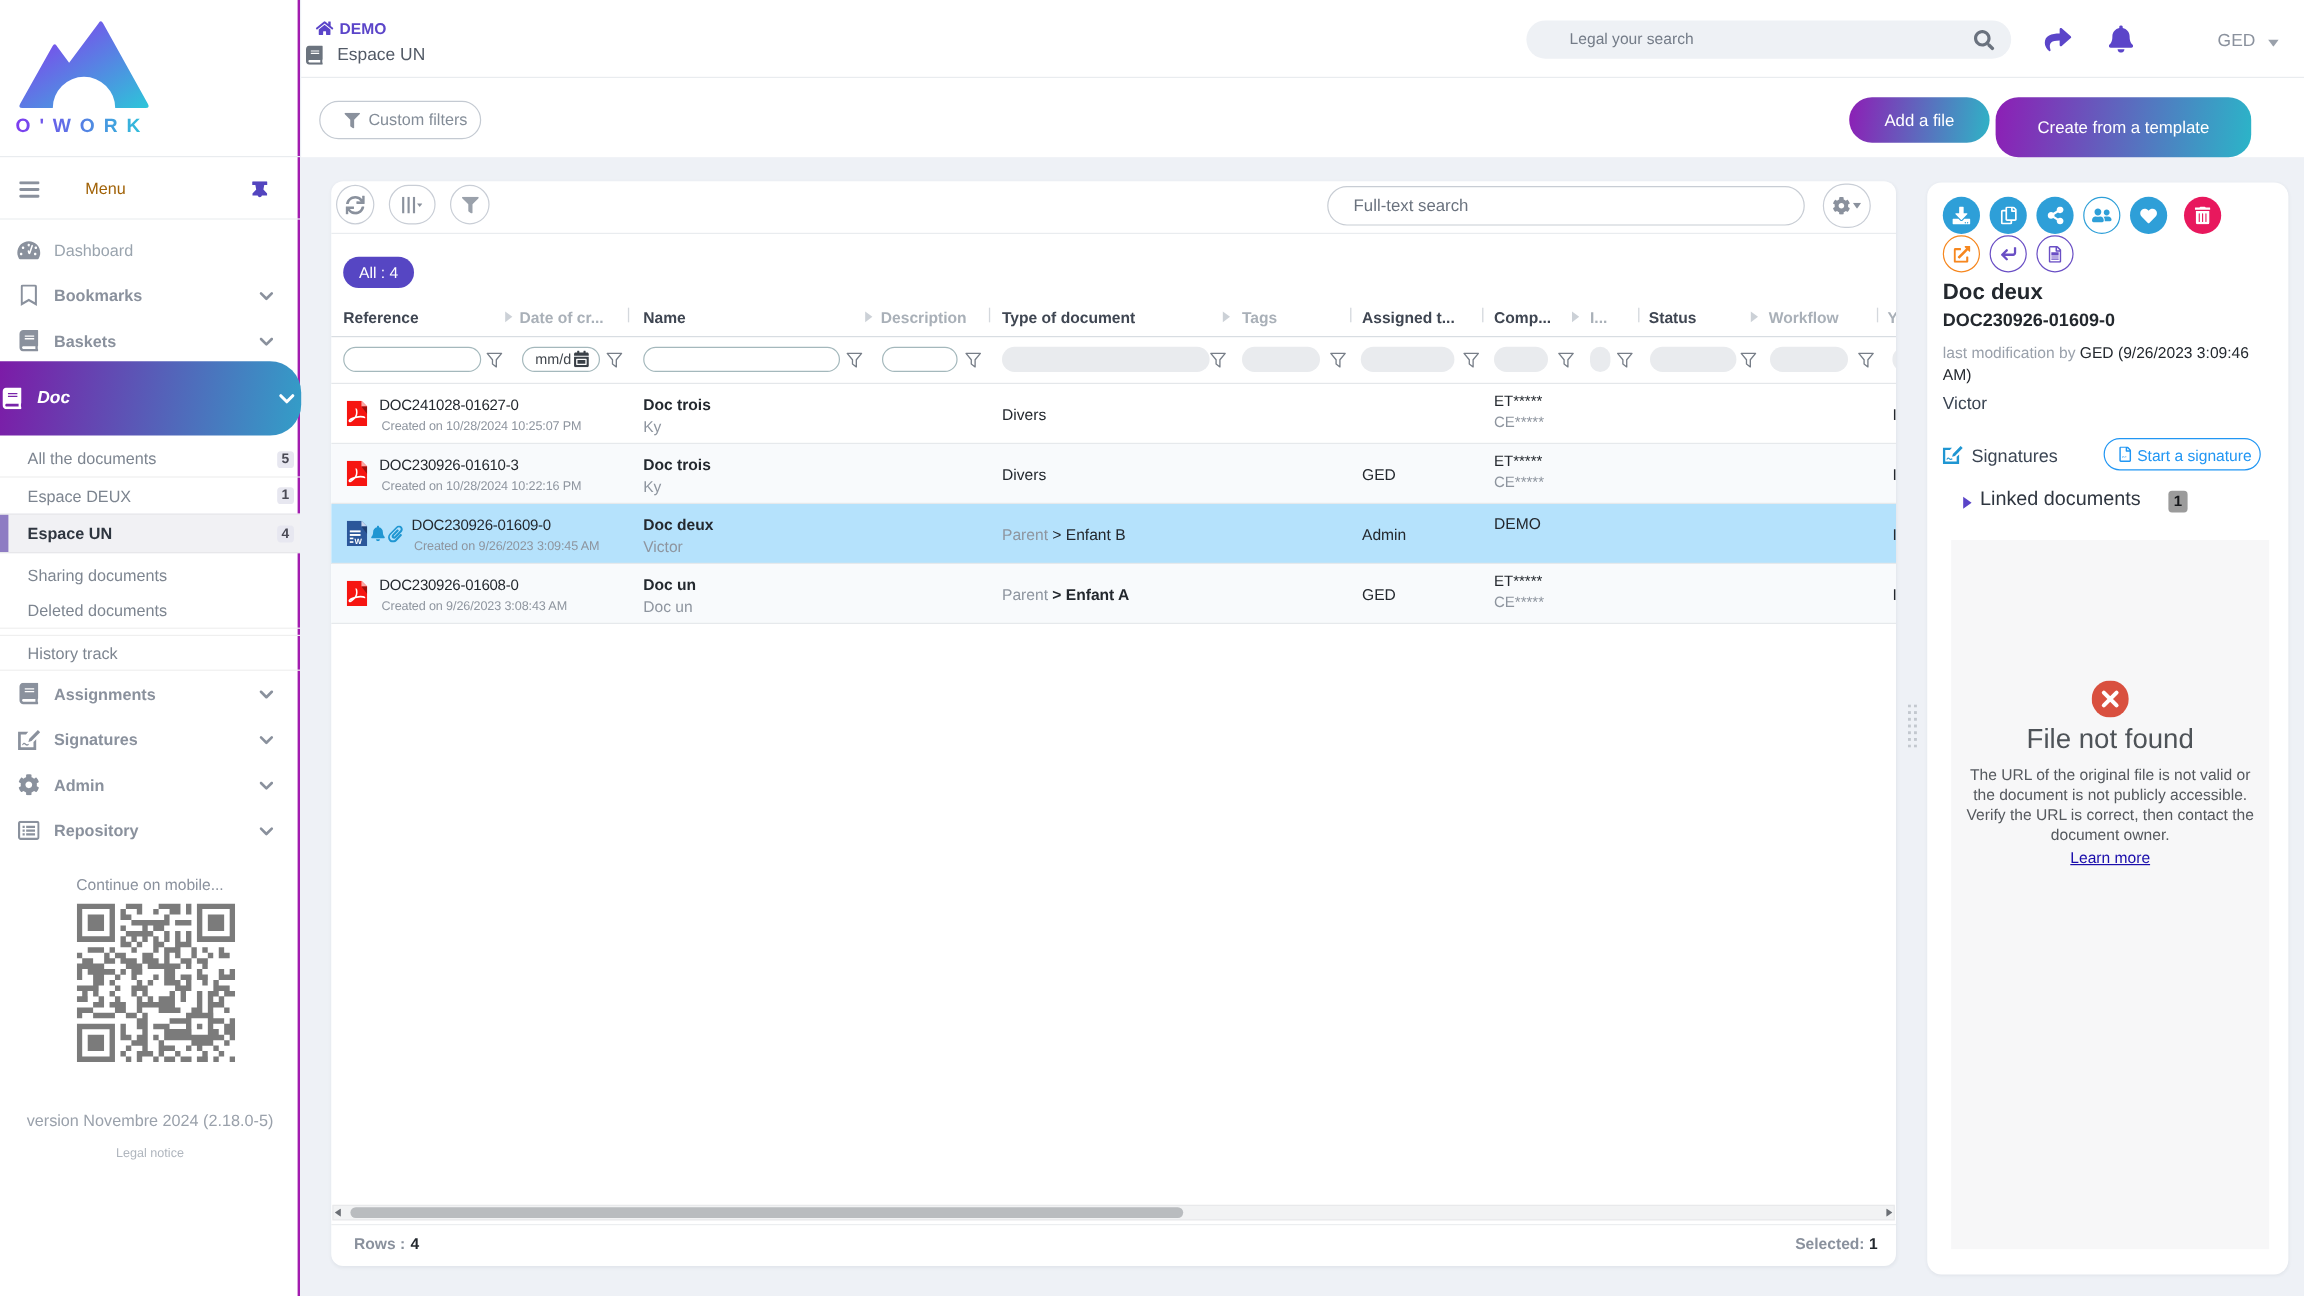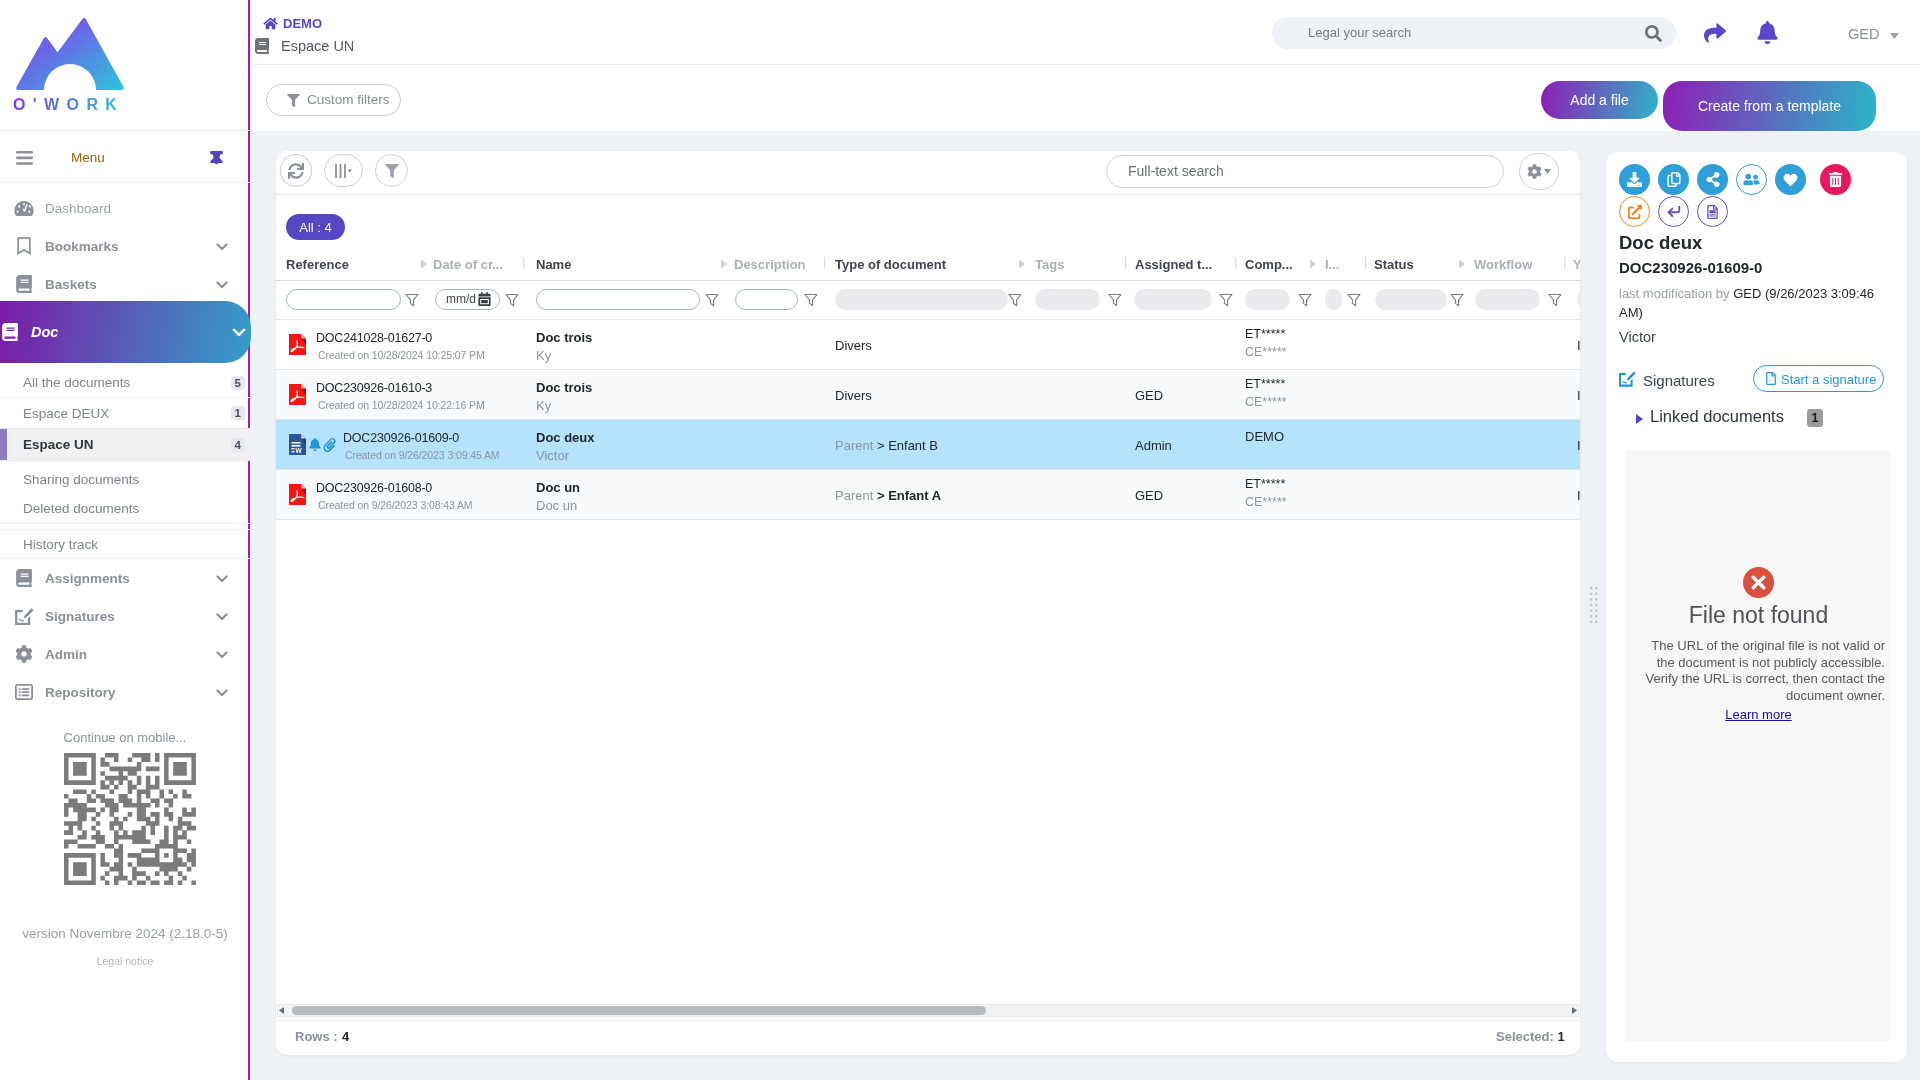--- a/index.html
+++ b/index.html
@@ -462,21 +462,21 @@
     </svg>
   <span style="position:absolute;left:44px;top:255px;font-size:16.5px;color:#2f3640;">Linked documents</span>
   <span style="position:absolute;left:201px;top:257px;width:16px;height:18px;background:#9b9b9b;color:#16181b;font-size:12.5px;font-weight:bold;text-align:center;line-height:18px;border-radius:3px;">1</span>
 
   <div style="position:absolute;left:20px;top:298px;width:265px;height:591px;background:#f7f7f8;">
     <svg width="31" height="31" viewBox="0 0 31 31" style="position:absolute;left:117px;top:117px">
         <circle cx="15.5" cy="15.5" r="15.5" fill="#d9503f"></circle>
         <path d="M10.2 10.2 L20.8 20.8 M20.8 10.2 L10.2 20.8" stroke="#fff" stroke-width="3.4" stroke-linecap="round"></path>
       </svg>
     <div style="position:absolute;left:0;top:152px;width:265px;text-align:center;font-size:23px;color:#4e5358;">File not found</div>
-    <div style="position:absolute;left:6px;top:188px;width:253px;text-align:right;font-size:13px;line-height:16.5px;color:#55595e;">The URL of the original file is not valid or the document is not publicly accessible. Verify the URL is correct, then contact the document owner.</div>
+    <div style="position:absolute;left:6px;top:188px;width:253px;text-align:center;font-size:13px;line-height:16.5px;color:#55595e;">The URL of the original file is not valid or the document is not publicly accessible. Verify the URL is correct, then contact the document owner.</div>
     <div style="position:absolute;left:0;top:257px;width:265px;text-align:center;font-size:13px;color:#1a0dab;"><span style="text-decoration:underline;">Learn more</span></div>
   </div>
 </div>
 
 <svg width="8" height="36" viewBox="0 0 8 36" style="position:absolute;left:1590px;top:587px">
     <g fill="#c3c8cf">
       <rect x="0" y="0" width="2.4" height="2.4"></rect>
       <rect x="5" y="0" width="2.4" height="2.4"></rect>
       <rect x="0" y="5.6" width="2.4" height="2.4"></rect>
       <rect x="5" y="5.6" width="2.4" height="2.4"></rect>

